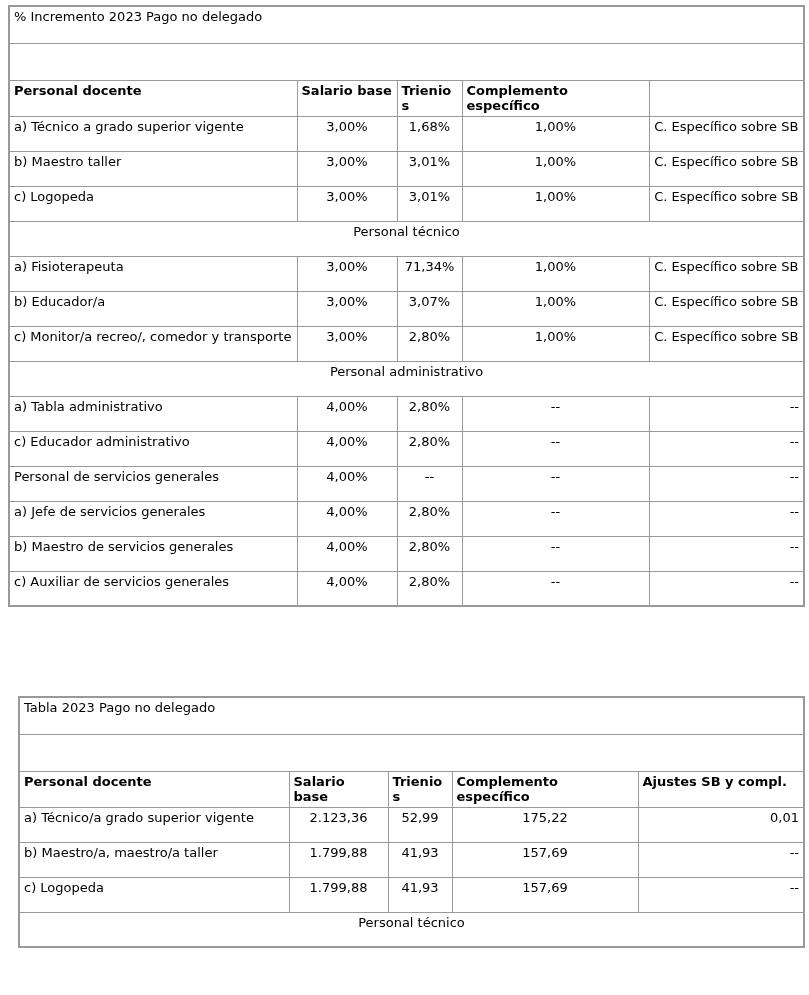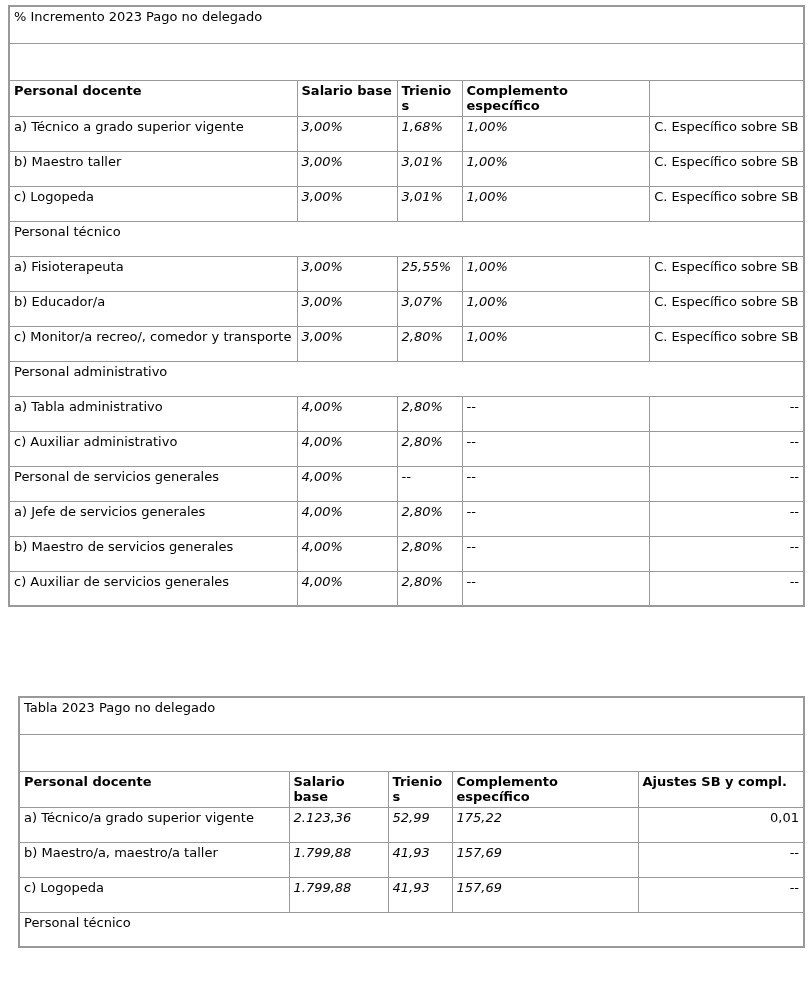--- a/index.html
+++ b/index.html
@@ -31,22 +31,22 @@
     width: 795px;
   }
   #salary-table {
     margin: 89px 16px 0 18px;
     width: 785px;
   }
   tr.r-title  td { height: 37px; }
   tr.r-spacer td { height: 37px; }
   tr.r-header td { height: 35px; font-weight: bold; }
   tr.r-data   td { height: 35px; }
-  tr.r-section td { height: 35px; }
-  td.num   { text-align: left; font-style: italic; }
+  tr.r-section td { height: 35px; text-align: center; }
+  td.num   { text-align: center; }
   td.extra { text-align: right; }
   td.extra.is-text { text-align: center; }
 </style>
 </head>
 <body>
 
 <table class="grid" id="increment-table">
   <colgroup>
     <col style="width:288px">
       <col style="width:100px">
@@ -88,21 +88,21 @@
         <td class="num">3,01%</td>
         <td class="num">1,00%</td>
         <td class="extra is-text">C. Específico sobre SB</td>
       </tr>
       <tr class="r-section">
         <td colspan="5">Personal técnico</td>
       </tr>
       <tr class="r-data">
         <td>a) Fisioterapeuta</td>
         <td class="num">3,00%</td>
-        <td class="num">25,55%</td>
+        <td class="num">71,34%</td>
         <td class="num">1,00%</td>
         <td class="extra is-text">C. Específico sobre SB</td>
       </tr>
       <tr class="r-data">
         <td>b) Educador/a</td>
         <td class="num">3,00%</td>
         <td class="num">3,07%</td>
         <td class="num">1,00%</td>
         <td class="extra is-text">C. Específico sobre SB</td>
       </tr>
@@ -117,21 +117,21 @@
         <td colspan="5">Personal administrativo</td>
       </tr>
       <tr class="r-data">
         <td>a) Tabla administrativo</td>
         <td class="num">4,00%</td>
         <td class="num">2,80%</td>
         <td class="num">--</td>
         <td class="extra">--</td>
       </tr>
       <tr class="r-data">
-        <td>c) Auxiliar administrativo</td>
+        <td>c) Educador administrativo</td>
         <td class="num">4,00%</td>
         <td class="num">2,80%</td>
         <td class="num">--</td>
         <td class="extra">--</td>
       </tr>
       <tr class="r-data">
         <td>Personal de servicios generales</td>
         <td class="num">4,00%</td>
         <td class="num">--</td>
         <td class="num">--</td>

